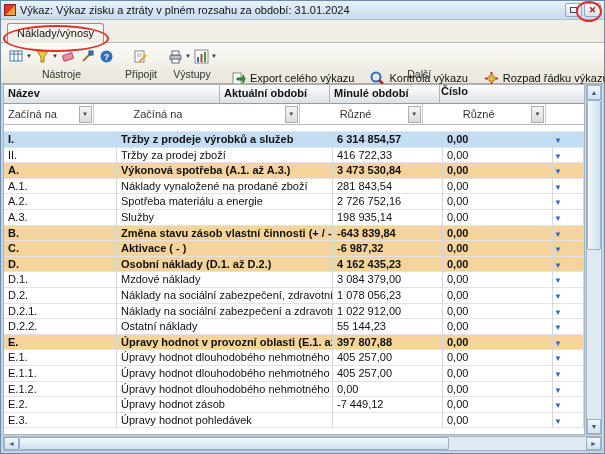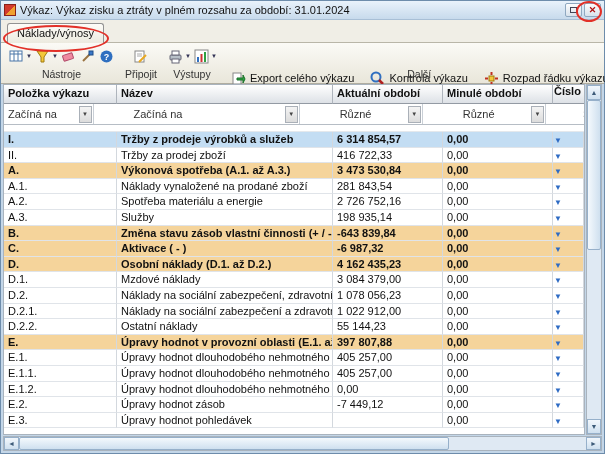--- a/index.html
+++ b/index.html
@@ -198,21 +198,20 @@
           </span>
           <span>Rozpad řádku výkazu</span>
         </span>
       </div>
       <div class="tlabel">Další</div>
     </div>
   </div>
 
   <div class="gridwrap">
     <div class="ghead">
-      <div class="hc c-code">Položka výkazu</div>
       <div class="hc c-name">Název</div>
       <div class="hc c-cur">Aktuální období</div>
       <div class="hc c-prev">Minulé období</div>
       <div class="hc c-cislo">Číslo</div>
     </div>
     <div class="gfilter">
       <div class="fc c-code">
           <span>Začíná na</span>
           <span class="chev">▼</span>
         </div>

